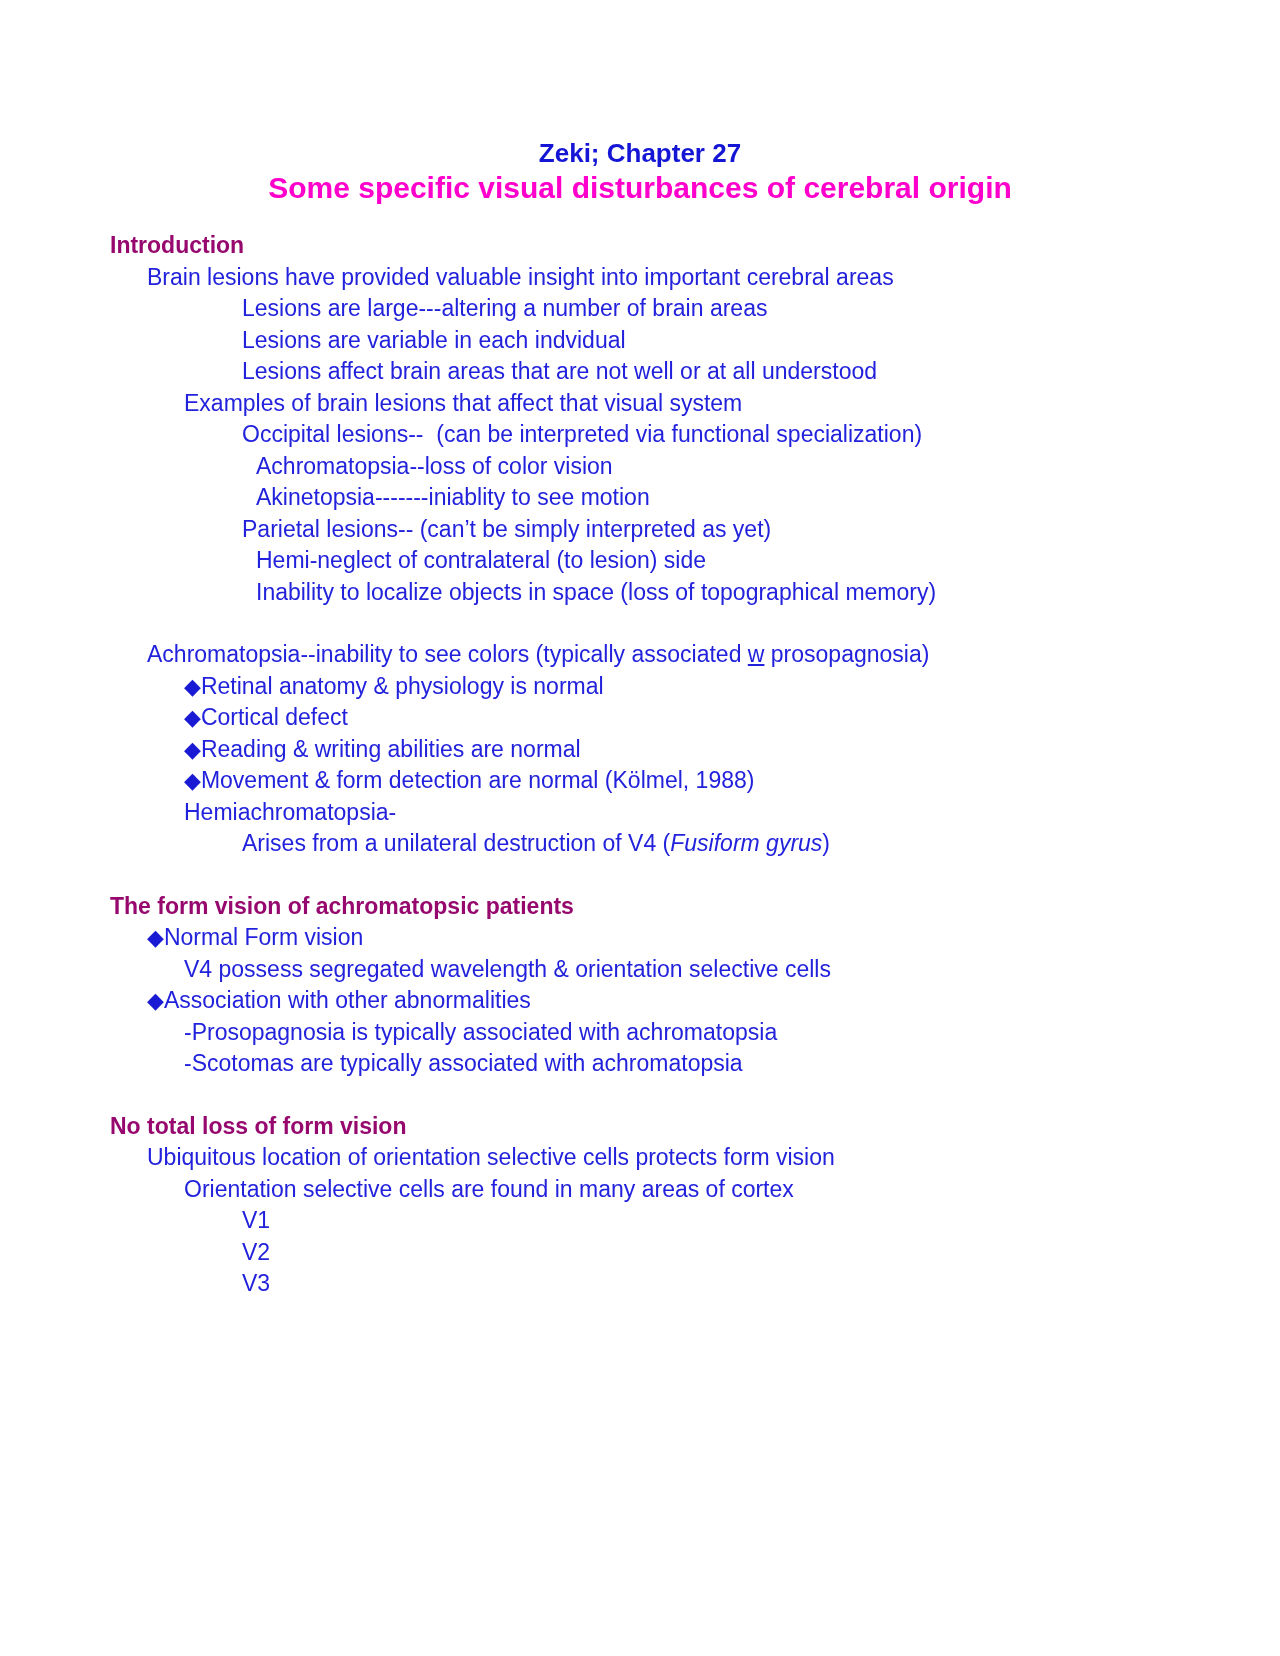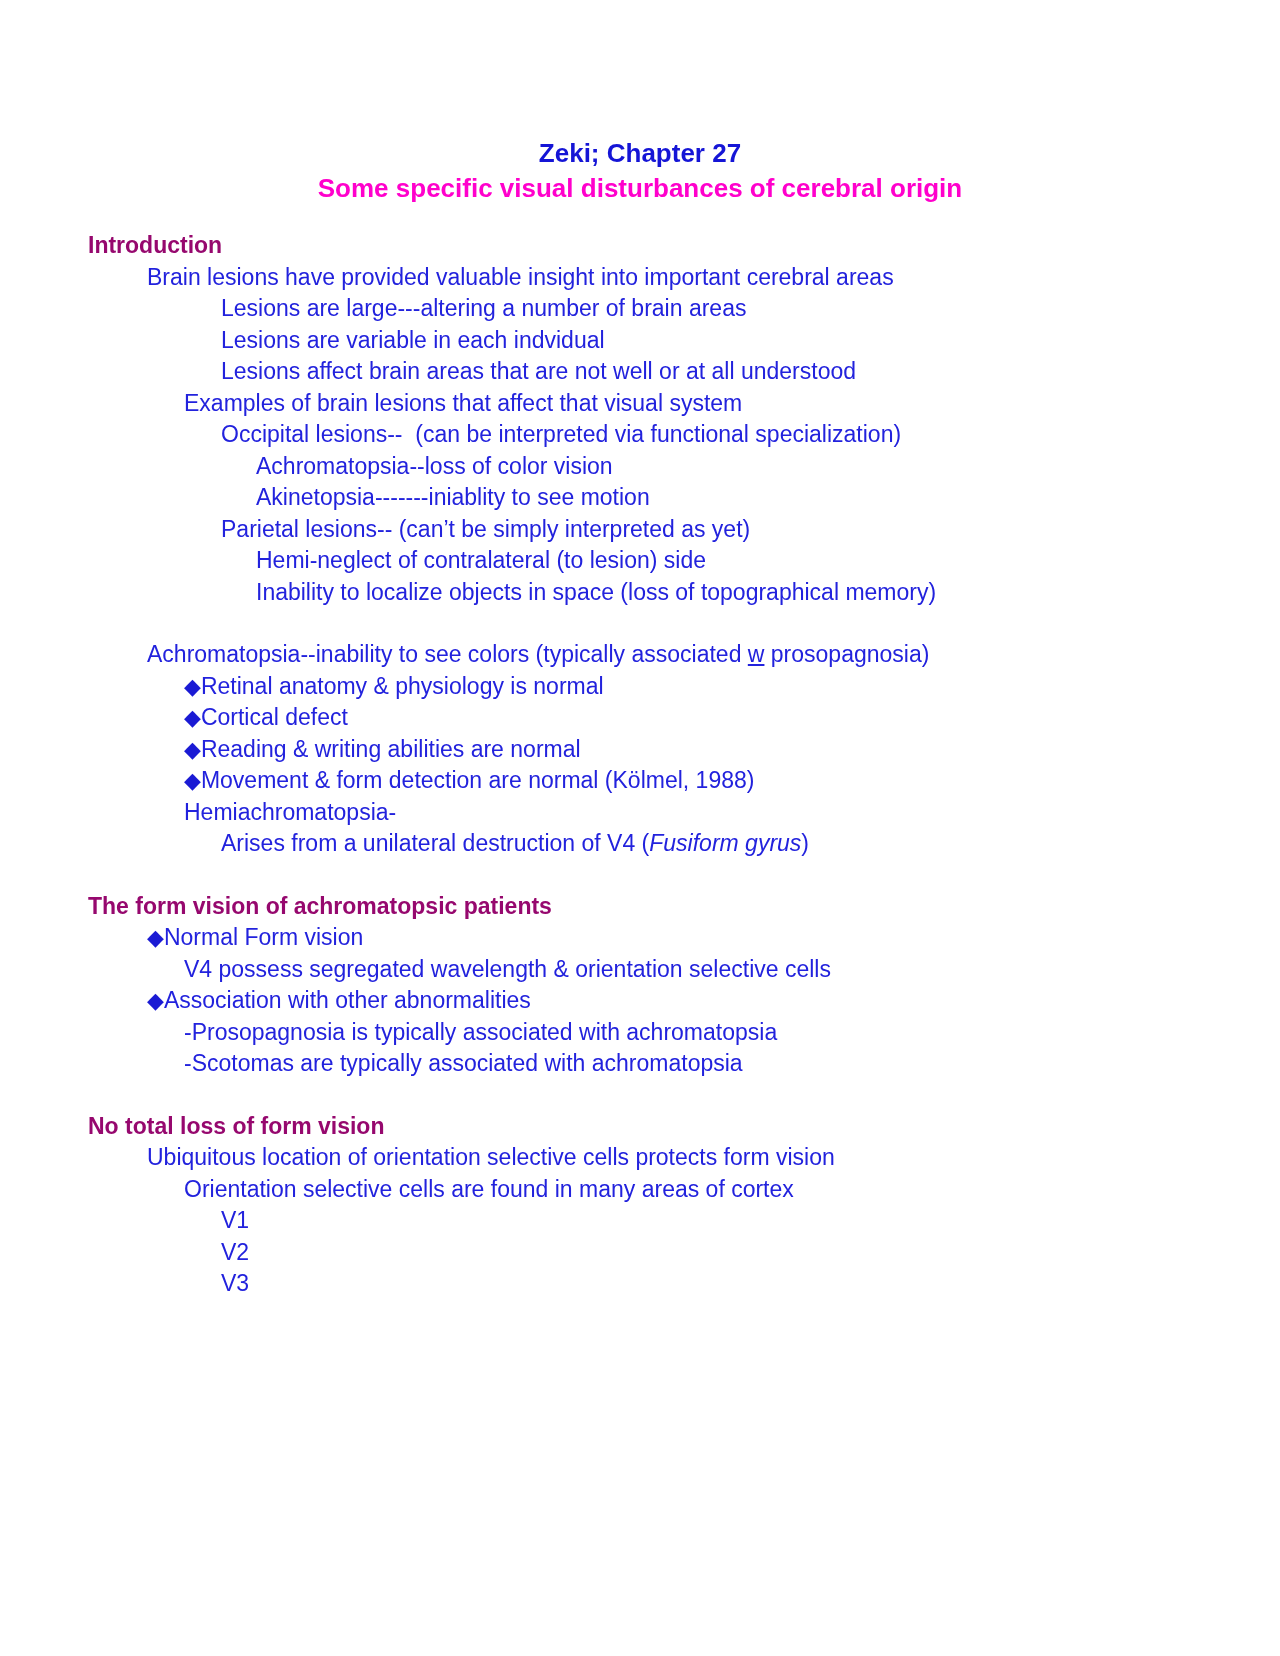--- a/index.html
+++ b/index.html
@@ -27,21 +27,21 @@
     text-align: center;
   }
   .title-line1 {
     font-size: 26px;
     font-weight: bold;
     color: #1515d6;
     line-height: 34px;
     letter-spacing: 0px;
   }
   .title-line2 {
-    font-size: 26px;
+    font-size: 30px;
     font-weight: bold;
     color: #ff00cc;
     line-height: 36px;
   }
 
   
   .outline {
     margin-top: 24px;
     font-size: 0;
   }
@@ -57,24 +57,24 @@
     line-height: 31.5px;
     color: #96086e;
     font-weight: bold;
     white-space: pre;
   }
   .spacer {
     height: 31px;
   }
 
   
-  .i0 { padding-left: 88px; }
+  .i0 { padding-left: 110px; }
   .i1 { padding-left: 147px; }
   .i2 { padding-left: 184px; }
-  .i3 { padding-left: 221px; }
+  .i3 { padding-left: 221px; margin-left: 21px; }
   .i4 { padding-left: 256px; }
 
   
   .b-deep { padding-left: 184px; }
   .b-shallow { padding-left: 147px; }
 
   .diamond {
     color: #1a1ad4;
     font-size: 22px;
   }

